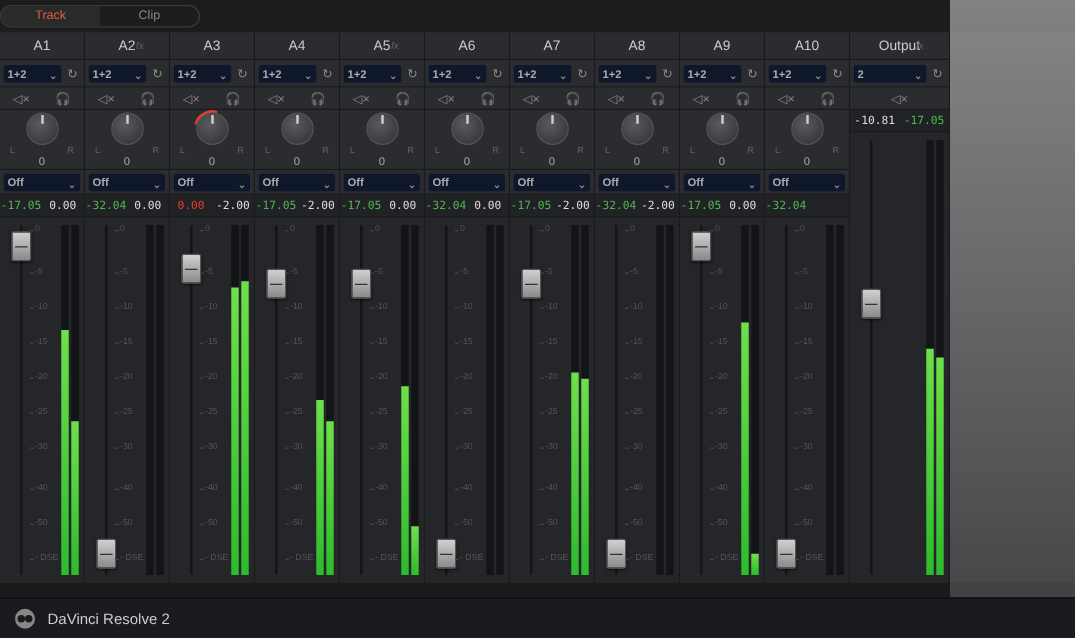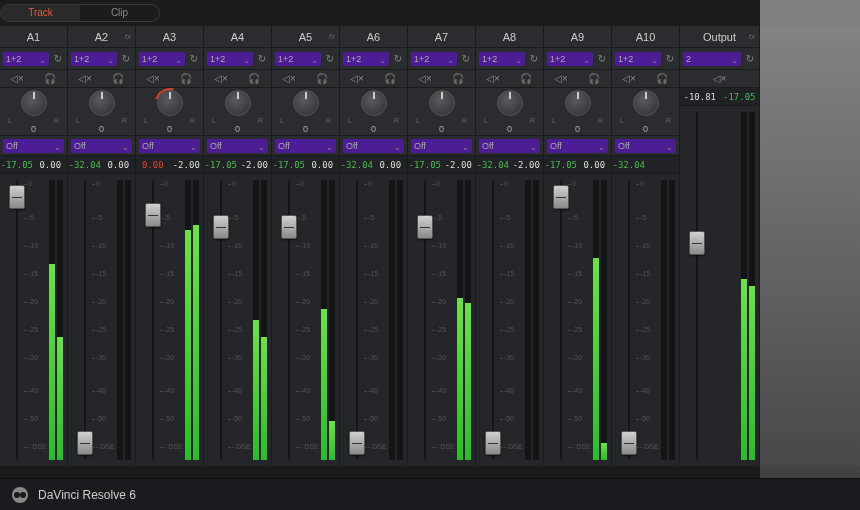--- a/index.html
+++ b/index.html
@@ -5,23 +5,23 @@
   * { box-sizing: border-box; margin: 0; padding: 0; font-family: -apple-system, Helvetica, Arial, sans-serif; }
   body { background: #1a1a1a; width: 860px; height: 510px; overflow: hidden; position: relative; color: #a0a0a0; font-size: 10px; }
   .top-bar { height: 26px; display: flex; justify-content: flex-start; align-items: center; background: #1c1c1c; }
   .tab-group { display: flex; border: 1px solid #3a3a3a; border-radius: 11px; overflow: hidden; width: 160px; height: 18px; }
   .tab-btn { flex: 1; text-align: center; line-height: 16px; font-size: 10px; color: #888; cursor: pointer; }
   .tab-btn.active { color: #e35d3c; background: #2a2a2a; }
   .mixer { display: flex; height: 440px; background: #25262a; }
   .strip { width: 68px; border-right: 1px solid #1a1a1b; display: flex; flex-direction: column; background: #25262a; position: relative; }
   .strip.output { width: 80px; }
   .row-name { height: 22px; display: flex; align-items: center; justify-content: center; font-size: 11px; color: #ccc; border-bottom: 1px solid #1a1a1b; background: #2b2c30; position: relative; }
-  .fx-badge { position: absolute; right: 4px; font-size: 8px; color: #666; font-style: italic; }
+  .fx-badge { position: absolute; right: 20px; font-size: 8px; color: #666; font-style: italic; }
   .row-route { height: 22px; display: flex; align-items: center; border-bottom: 1px solid #1a1a1b; background: #2b2c30; padding: 0 3px; gap: 3px; }
-  .sel { flex: 1; background: #4c1d95; border-radius: 2px; height: 14px; line-height: 14px; padding: 0 3px; font-size: 9px; color: #aaa; position: relative; }
+  .sel { flex: 1; background: #0f172a; border-radius: 2px; height: 14px; line-height: 14px; padding: 0 3px; font-size: 9px; color: #aaa; position: relative; font-weight: bold; }
   .chev { position: absolute; right: 3px; top: 2px; font-size: 8px; color: #888; }
   .refresh-icon { width: 12px; font-size: 10px; color: #888; text-align: center; }
   .row-solo { height: 18px; display: flex; align-items: center; justify-content: space-around; border-bottom: 1px solid #1a1a1b; background: #2b2c30; }
   .mute-icon, .hp-icon { font-size: 10px; color: #888; }
   .row-pan { height: 48px; display: flex; flex-direction: column; align-items: center; justify-content: center; background: #2b2c30; border-bottom: 1px solid #1a1a1b; position: relative; }
   .knob { width: 26px; height: 26px; border-radius: 50%; background: radial-gradient(circle at 40% 35%, #5a5b5e, #2e2f32); border: 1px solid #555; position: relative; }
   .knob::after { content: ''; position: absolute; left: 50%; top: 1px; width: 2px; height: 7px; background: #ccc; transform: translateX(-50%); }
   .knob.red::before { content: ''; position: absolute; inset: -3px; border: 2px solid transparent; border-top-color: #d9432a; border-radius: 50%; transform: rotate(-30deg); }
   .lr { display: flex; width: 100%; justify-content: space-between; padding: 0 8px; font-size: 7px; color: #666; margin-top: 1px; }
   .pan-val { font-size: 9px; color: #aaa; margin-top: 0; }
@@ -583,14 +583,14 @@
           </div>
         </div>
       </div>
     </div>
   </div>
 
 <div class="panel-right"></div>
 
 <div class="footer">
   <div class="logo"></div>
-  <div class="app-title">DaVinci Resolve 6</div>
+  <div class="app-title">DaVinci Resolve 2</div>
 </div>
 
 </body></html>

